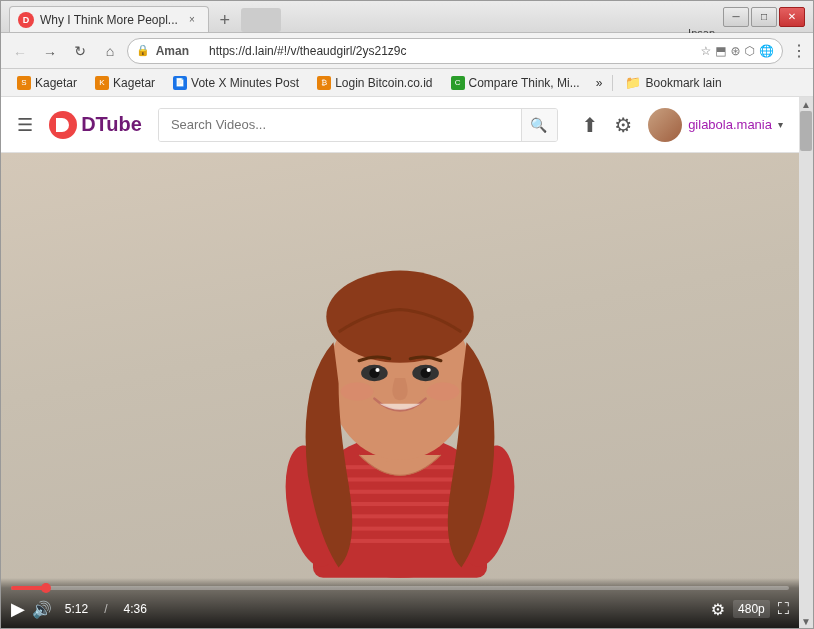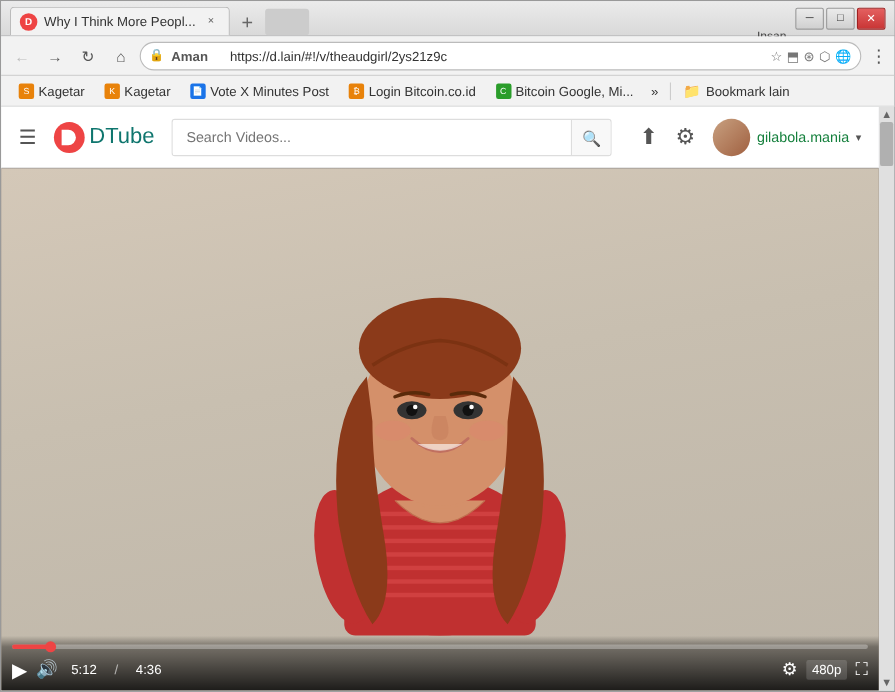--- a/index.html
+++ b/index.html
@@ -135,47 +135,48 @@
       align-items: center;
       padding: 0 16px;
       gap: 16px;
       flex-shrink: 0;
       box-shadow: 0 1px 3px rgba(0,0,0,0.1);
     }
     .hamburger { font-size: 18px; color: #555; cursor: pointer; }
     .dtube-logo { display: flex; align-items: center; gap: 4px; text-decoration: none; }
     .dtube-logo-d { width: 28px; height: 28px; background: #e44; border-radius: 50%; display: flex; align-items: center; justify-content: center; }
     .dtube-logo-d svg { width: 18px; height: 18px; }
-    .dtube-logo-text { font-size: 20px; font-weight: normal; color: #0f766e; }
+    .dtube-logo-text { font-size: 20px; font-weight: bold; color: #701a75; }
     .search-bar {
       flex: 1;
       max-width: 400px;
       height: 34px;
       border: 1px solid #ddd;
       border-radius: 3px;
       display: flex;
+      align-items: center;
       background: white;
       overflow: hidden;
       gap: 12px;
     }
     .search-input {
       flex: 1;
       height: 100%;
       border: none;
       padding: 0 12px;
       font-size: 13px;
       color: #333;
       outline: none;
     }
     .search-btn { width: 36px; height: 34px; background: #f8f8f8; border-left: 1px solid #ddd; display: flex; align-items: center; justify-content: center; cursor: pointer; color: #666; font-size: 14px; }
     .dtube-header-icons { display: flex; align-items: center; gap: 16px; margin-left: auto; }
     .header-icon { font-size: 20px; color: #555; cursor: pointer; }
     .avatar-area { display: flex; align-items: center; gap: 6px; cursor: pointer; }
     .avatar { width: 34px; height: 34px; border-radius: 50%; background: linear-gradient(135deg, #c8a080, #a06040); overflow: hidden; }
-    .username { font-size: 13px; color: #15803d; }
+    .username { font-size: 13px; color: #a21caf; }
     .dropdown-arrow { font-size: 10px; color: #555; }
 
     
     .video-area {
       flex: 1;
       background: #f0ede8;
       position: relative;
       overflow: hidden;
     }
 
@@ -316,21 +317,21 @@
     <div class="bookmark-item">
       <div class="bookmark-icon blue">📄</div>
       <span>Vote X Minutes Post</span>
     </div>
     <div class="bookmark-item">
       <div class="bookmark-icon orange">₿</div>
       <span>Login Bitcoin.co.id</span>
     </div>
     <div class="bookmark-item">
       <div class="bookmark-icon green">C</div>
-      <span>Bitcoin Google, Mi...</span>
+      <span>Compare Think, Mi...</span>
     </div>
     <span class="bm-more">»</span>
     <div class="bm-divider"></div>
     <div class="bm-folder">
       <span class="folder-icon">📁</span>
       <span>Bookmark lain</span>
     </div>
   </div>
 
   <div class="app-area">

